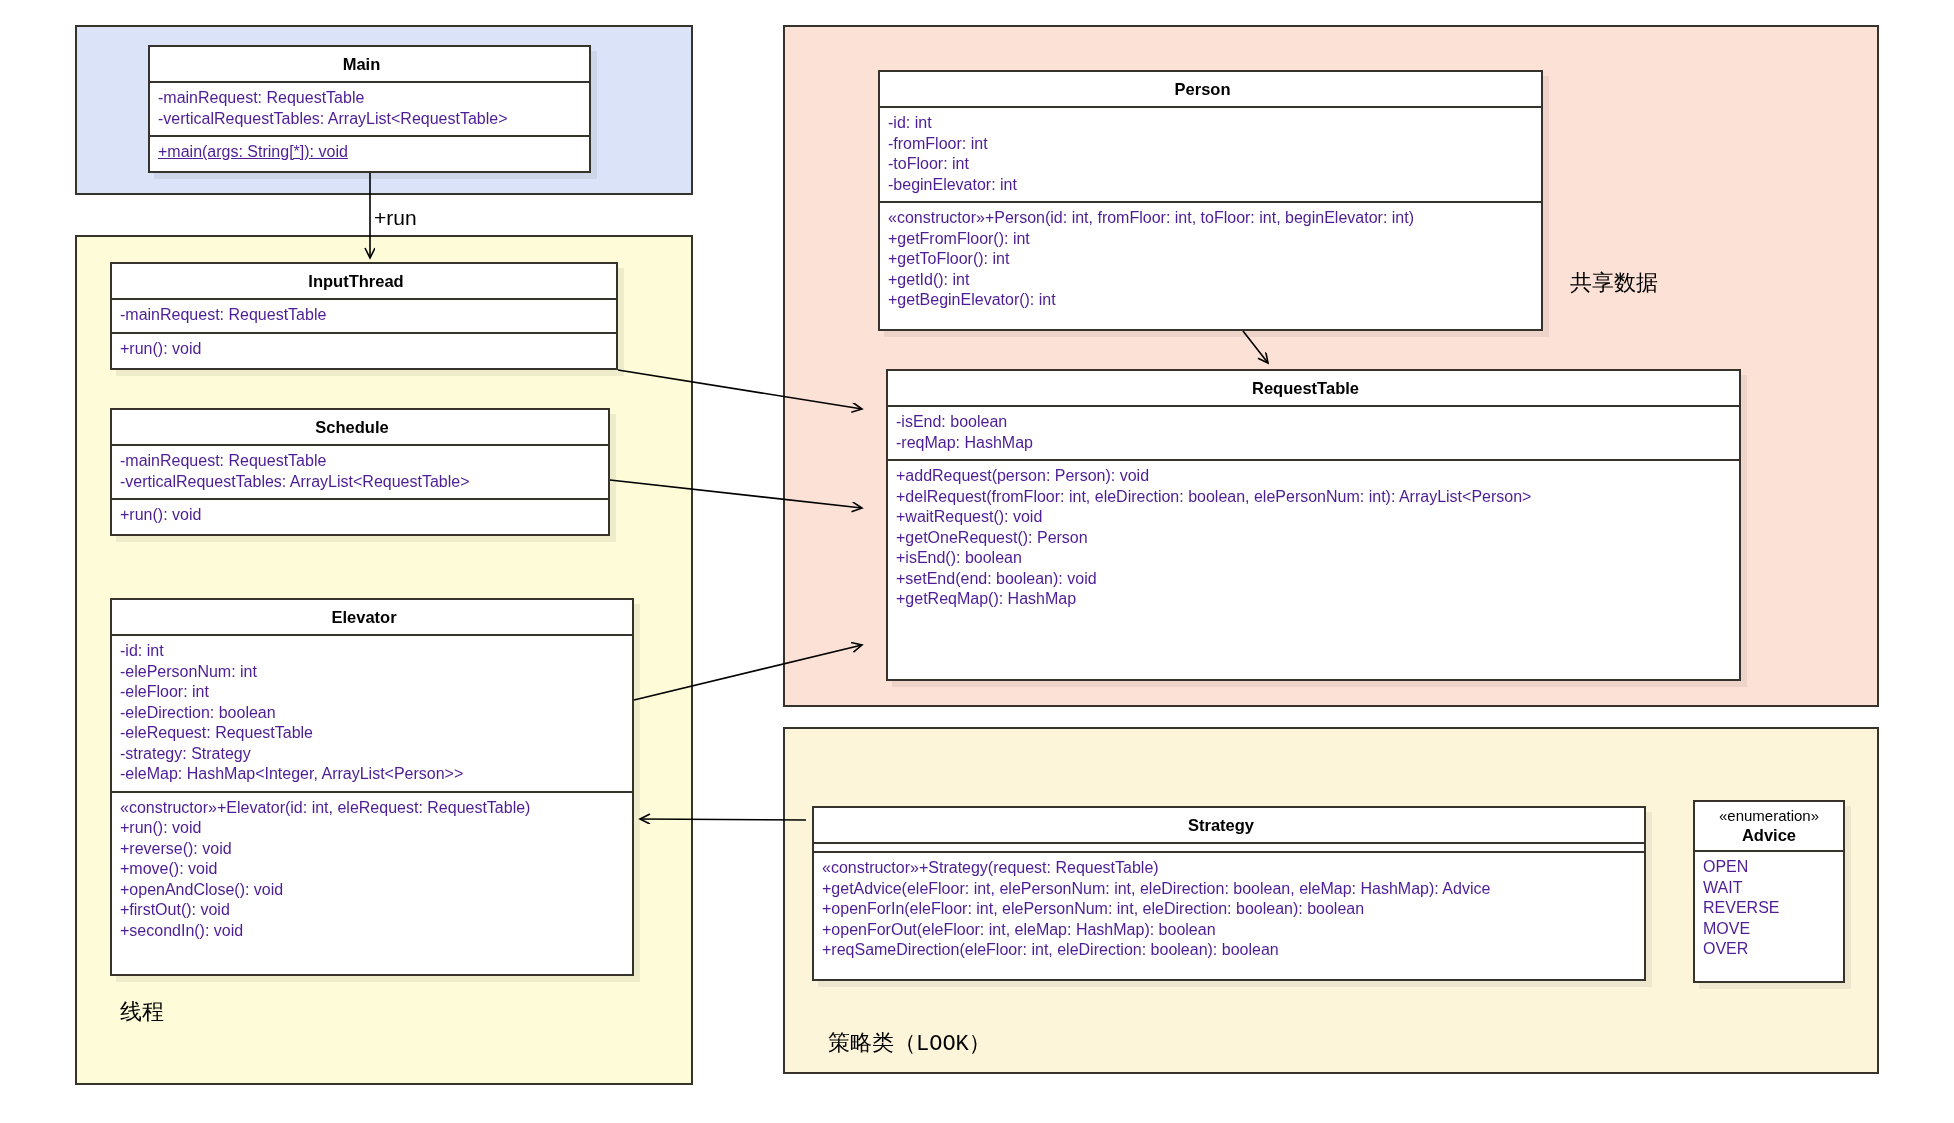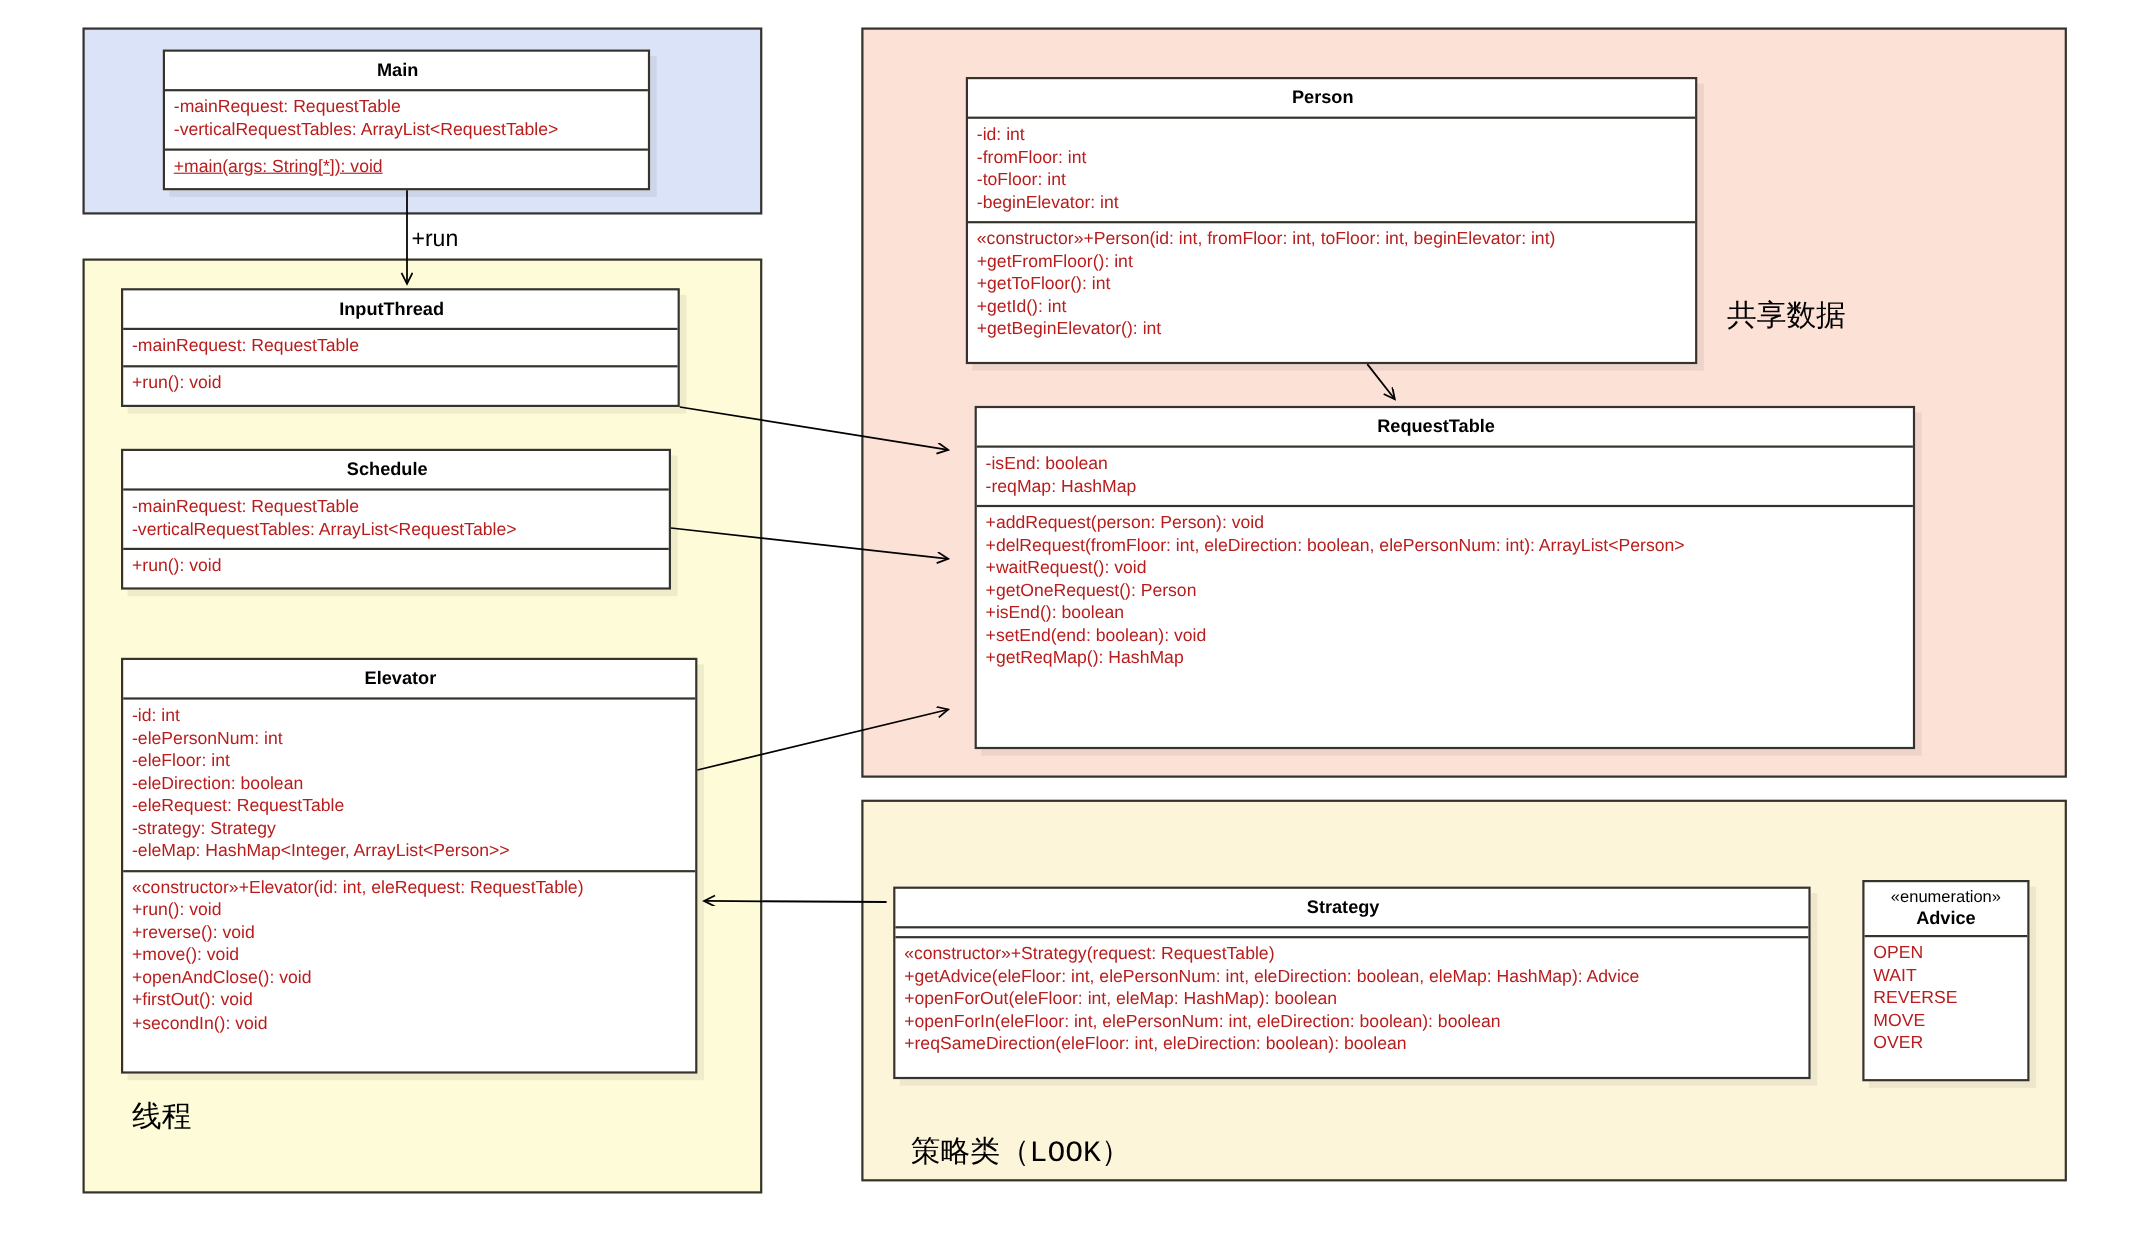--- a/index.html
+++ b/index.html
@@ -27,21 +27,21 @@
     border: 2px solid #36322c;
     box-sizing: border-box;
   }
   .group-blue   { background: #dae3f7; }
   .group-yellow { background: #fdfbd8; }
   .group-pink   { background: #fce1d6; }
   .group-cream  { background: #fdf5da; }
 
   .group-label {
     position: absolute;
-    font-size: 27px;
+    font-size: 22px;
     color: #000;
     font-family: "DejaVu Sans", sans-serif;
     white-space: nowrap;
   }
 
   
   .uml {
     position: absolute;
     background: #ffffff;
     border: 2px solid #36322c;
@@ -64,21 +64,21 @@
   .stereo-line {
     display: block;
     font-weight: normal;
     font-size: 15px;
     line-height: 19px;
   }
   .uml-section {
     padding: 5px 8px 6px 8px;
     font-size: 16px;
     line-height: 20.5px;
-    color: #b91c1c;
+    color: #4c1d95;
     border-bottom: 2px solid #36322c;
     box-sizing: border-box;
   }
   .uml-section:last-child { border-bottom: none; }
   .uml-section.empty { min-height: 9px; padding: 0; }
   .uml-row { white-space: nowrap; }
   .uml-row.static { text-decoration: underline; display: inline-block; }
 
   
   #edges {
@@ -198,22 +198,22 @@
       <div class="uml-row">+getReqMap(): HashMap</div>
     </div>
   </div>
 
   <div class="uml" style="left:812px; top:806px; width:834px; height:175px;">
     <div class="uml-title">Strategy</div>
     <div class="uml-section empty"></div>
     <div class="uml-section">
       <div class="uml-row">«constructor»+Strategy(request: RequestTable)</div>
       <div class="uml-row">+getAdvice(eleFloor: int, elePersonNum: int, eleDirection: boolean, eleMap: HashMap): Advice</div>
+      <div class="uml-row">+openForIn(eleFloor: int, elePersonNum: int, eleDirection: boolean): boolean</div>
       <div class="uml-row">+openForOut(eleFloor: int, eleMap: HashMap): boolean</div>
-      <div class="uml-row">+openForIn(eleFloor: int, elePersonNum: int, eleDirection: boolean): boolean</div>
       <div class="uml-row">+reqSameDirection(eleFloor: int, eleDirection: boolean): boolean</div>
     </div>
   </div>
 
   <div class="uml" style="left:1693px; top:800px; width:152px; height:183px;">
     <div class="uml-title stereo">
       <span class="stereo-line">«enumeration»</span>
       <span>Advice</span>
     </div>
     <div class="uml-section">

